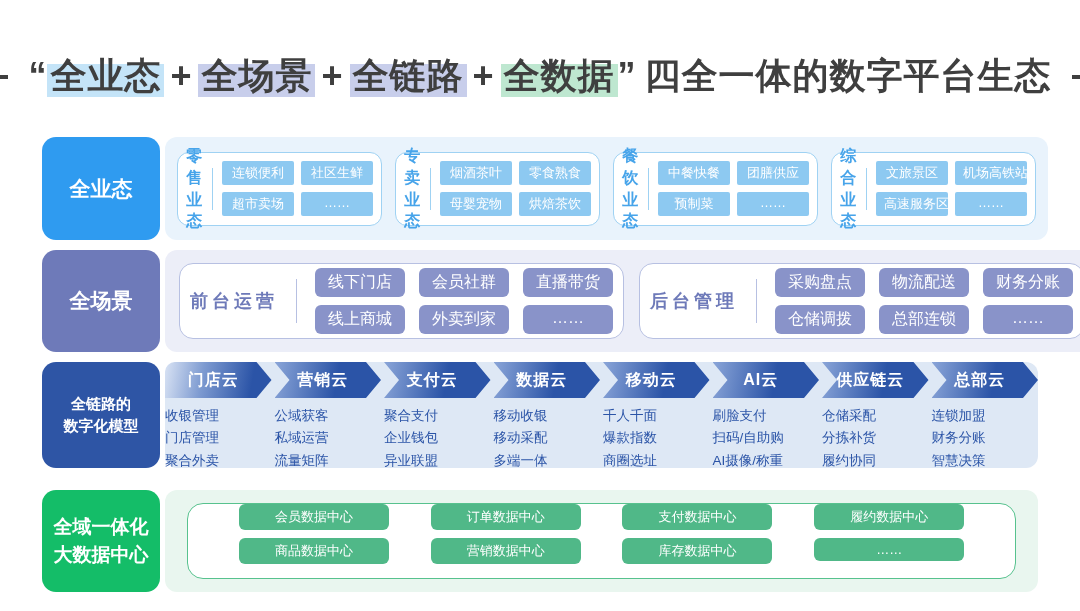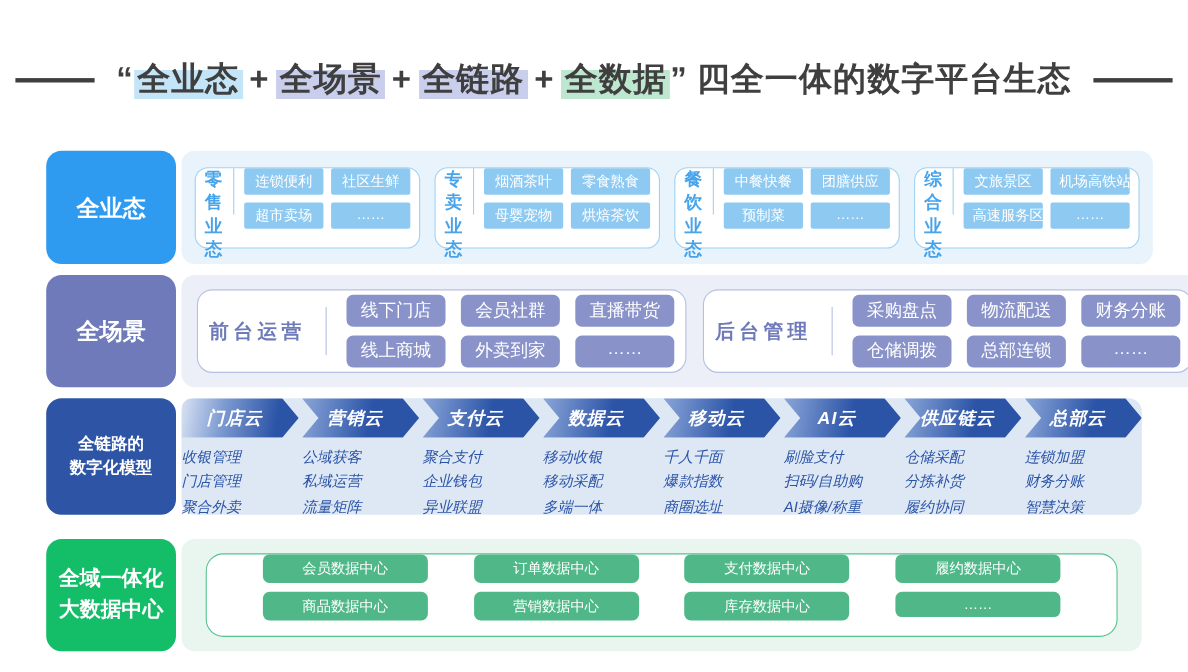--- a/index.html
+++ b/index.html
@@ -1,57 +1,57 @@
 <!DOCTYPE html>
 <html style="--title-text: #3F3F3F; --hl-blue: #C4E4F8; --hl-periwinkle: #C8CEEB; --hl-green: #BEE7D0; --row1-label: #2F9BF0; --row1-bg: #E9F3FC; --row1-border: #9FD2F3; --row1-text: #47A4EA; --row1-chip: #8DC9F1; --row2-label: #6E7AB9; --row2-bg: #ECEEF8; --row2-border: #B7C0E2; --row2-text: #6E7AB9; --row2-chip: #8993C9; --row3-label: #2E55A5; --row3-bg: #DEE8F5; --row3-arrow: #2B54A7; --row3-arrow-light: #8AA5D8; --row3-text: #2B54A7; --row4-label: #14BD68; --row4-bg: #E9F6EF; --row4-border: #57C28E; --row4-chip: #50B888;"><head>
 <meta charset="utf-8">
 <style>
   html,body{margin:0;padding:0;background:#ffffff;font-family:"Liberation Sans",sans-serif;}
   .page{position:relative;width:1080px;height:611px;background:#fff;overflow:hidden;}
 
   
   .title-row{position:absolute;top:52px;left:0;width:1080px;display:flex;align-items:center;justify-content:center;gap:20px;}
   .dash{width:72px;height:4px;background:var(--title-text);}
-  .title-text{font-size:30px;font-weight:bold;color:var(--title-text);letter-spacing:1px;white-space:nowrap;}
+  .title-text{font-size:36px;font-weight:bold;color:var(--title-text);letter-spacing:1px;white-space:nowrap;}
   .hl{padding:1px 3px;}
   .hl1{background:linear-gradient(transparent 24%,var(--hl-blue) 24%);}
   .hl2,.hl3{background:linear-gradient(transparent 24%,var(--hl-periwinkle) 24%);}
   .hl4{background:linear-gradient(transparent 24%,var(--hl-green) 24%);}
   .plus{margin:0 6px;}
   .suffix{margin-left:8px;}
 
   
   .row{position:absolute;left:42px;width:996px;display:flex;}
   .row-label{width:118px;border-radius:14px;display:flex;flex-direction:column;align-items:center;justify-content:center;color:#fff;font-weight:bold;text-align:center;flex:none;}
   .row-content{flex:1;margin-left:5px;border-radius:12px;}
 
   
   .row1{top:137px;height:103px;}
   .row1 .row-label{background:var(--row1-label);font-size:21px;}
   .row1 .row-content{background:var(--row1-bg);display:flex;align-items:center;gap:13px;padding:0 12px;}
-  .g1-card{flex:1;background:#fff;border:1px solid var(--row1-border);border-radius:12px;height:72px;display:flex;align-items:flex-start;justify-content:center;gap:9px;padding:0 8px;}
+  .g1-card{flex:1;background:#fff;border:1px solid var(--row1-border);border-radius:12px;height:72px;display:flex;align-items:center;justify-content:center;gap:9px;padding:0 8px;}
   .g1-name{color:var(--row1-text);font-weight:bold;font-size:16px;line-height:1.35;text-align:center;display:flex;flex-direction:column;letter-spacing:1px;}
   .g1-div{width:1px;height:42px;background:var(--row1-border);}
   .chip-grid2{display:grid;grid-template-columns:auto auto;gap:7px 7px;}
   .chip1{background:var(--row1-chip);color:#fff;font-size:13px;padding:3px 8px;border-radius:2px;text-align:center;min-width:56px;white-space:nowrap;}
 
   
   .row2{top:250px;height:102px;}
   .row2 .row-label{background:var(--row2-label);font-size:21px;}
   .row2 .row-content{background:var(--row2-bg);display:flex;align-items:center;gap:15px;padding:0 14px;}
   .g2-card{flex:1;background:#fff;border:1px solid var(--row2-border);border-radius:14px;height:74px;display:flex;align-items:center;justify-content:center;gap:18px;padding:0 10px;}
   .g2-name{color:var(--row2-text);font-weight:bold;font-size:18px;letter-spacing:4px;white-space:nowrap;}
   .g2-div{width:1px;height:44px;background:var(--row2-border);}
   .chip-grid3{display:grid;grid-template-columns:auto auto auto;gap:8px 14px;}
   .chip2{background:var(--row2-chip);color:#fff;font-size:16px;padding:4px 8px;border-radius:6px;text-align:center;min-width:74px;white-space:nowrap;}
 
   
   .row3{top:362px;height:106px;}
   .row3 .row-label{background:var(--row3-label);font-size:15px;line-height:1.45;}
-  .row3 .row-content{background:var(--row3-bg);padding-bottom:6px;font-style:italic;}
+  .row3 .row-content{background:var(--row3-bg);padding-bottom:6px;}
   .ribbon{display:flex;height:36px;gap:3px;}
   .arrow{flex:1;position:relative;display:flex;align-items:center;justify-content:center;color:#fff;font-weight:bold;font-size:16px;letter-spacing:1px;
          background:linear-gradient(100deg,var(--row3-arrow-light) 0%,var(--row3-arrow) 58%);
          clip-path:polygon(0 0,calc(100% - 15px) 0,100% 50%,calc(100% - 15px) 100%,0 100%,15px 50%);
          padding-right:10px;}
   .arrow.first{clip-path:polygon(0 0,calc(100% - 15px) 0,100% 50%,calc(100% - 15px) 100%,0 100%);
          background:linear-gradient(100deg,#D9E3F4 0%,#7e9bd1 35%,var(--row3-arrow) 80%);border-top-left-radius:10px;}
   .cloud-items{display:flex;gap:3px;margin-top:7px;}
   .cloud-col{flex:1;text-align:left;color:var(--row3-text);font-size:13.5px;line-height:1.65;}
 

